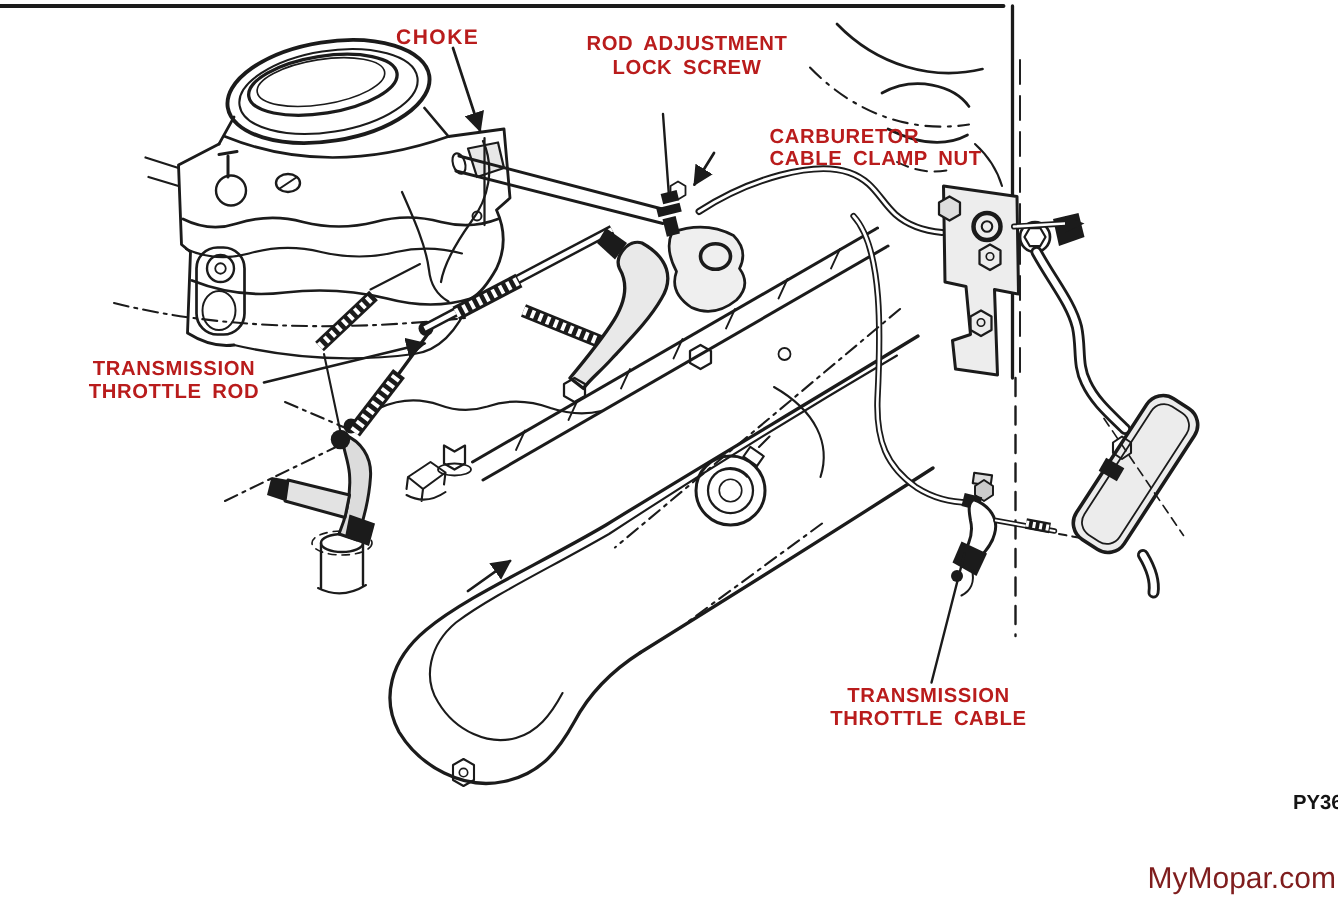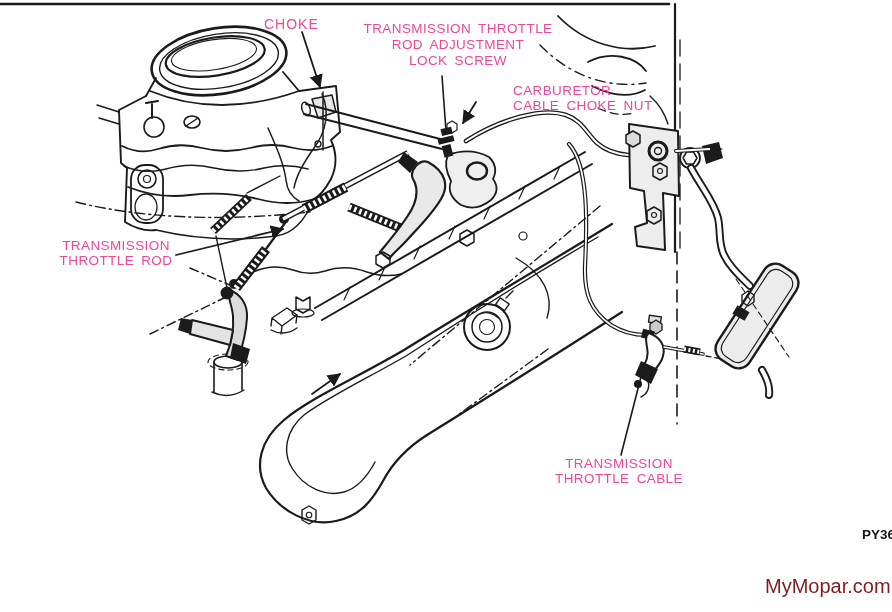--- a/index.html
+++ b/index.html
@@ -1,19 +1,19 @@
 <!DOCTYPE html>
 <html><head>
 <meta charset="utf-8">
 <style>
   html,body{margin:0;padding:0;background:#fff;}
   #page{position:relative;width:892px;height:612px;background:#fff;overflow:hidden;
         font-family:"Liberation Sans",sans-serif;border-right:1px solid #cfcfcf;}
   svg{position:absolute;left:0;top:0;}
-  .callout{position:absolute;color:#ec4899;font-weight:normal;font-size:13.5px;
+  .callout{position:absolute;color:#b91c1c;font-weight:bold;font-size:13.5px;
            letter-spacing:.4px;word-spacing:3px;line-height:15px;white-space:nowrap;}
   .callout span{display:block;}
   .center{text-align:center;}
   #choke-label{left:264px;top:17px;font-size:14px;letter-spacing:1px;}
   #lockscrew-label{left:352px;top:21px;width:212px;line-height:16px;}
   #clampnut-label{left:477px;top:84px;line-height:14.5px;margin-left:36px;}
   #transrod-label{left:50px;top:239px;width:132px;line-height:14.5px;}
   #translever-label{left:551px;top:457px;width:136px;line-height:14.5px;}
   #fig-code{position:absolute;left:822px;top:527px;font-weight:bold;font-size:13.5px;color:#141414;padding-left:40px;}
   #fig-caption{position:absolute;left:0;top:543px;width:892px;text-align:center;
@@ -241,28 +241,27 @@
     <path d="M476,102 L463,123" stroke-width="1.8" marker-end="url(#ah)"></path>
     <path d="M176,255 L283,229" stroke-width="1.8" marker-end="url(#ah)"></path>
     <path d="M621,455 L643,369" stroke-width="1.6"></path>
     <path d="M312,394 L340,374" stroke-width="1.8" marker-end="url(#ah)"></path>
   </g>
 </svg>
 
 <div id="choke-label" class="callout">CHOKE</div>
 
 <div id="lockscrew-label" class="callout center">
-  <span>TRANSMISSION THROTTLE</span>
   <span>ROD ADJUSTMENT</span>
   <span>LOCK SCREW</span>
 </div>
 
 <div id="clampnut-label" class="callout">
   <span>CARBURETOR</span>
-  <span>CABLE CHOKE NUT</span>
+  <span>CABLE CLAMP NUT</span>
 </div>
 
 <div id="transrod-label" class="callout center">
   <span>TRANSMISSION</span>
   <span>THROTTLE ROD</span>
 </div>
 
 <div id="translever-label" class="callout center">
   <span>TRANSMISSION</span>
   <span>THROTTLE CABLE</span>

